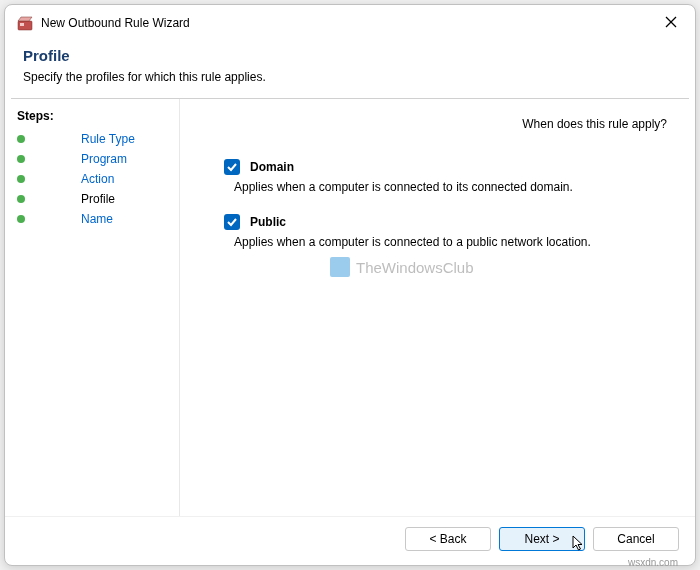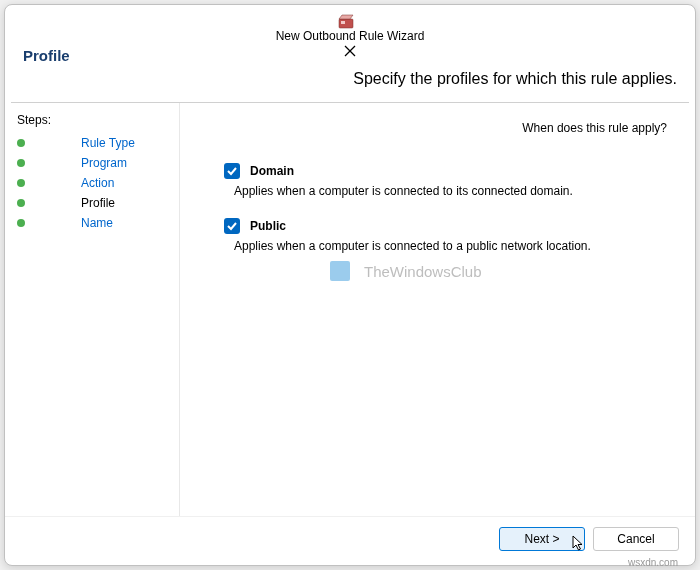--- a/index.html
+++ b/index.html
@@ -1,42 +1,42 @@
 <!DOCTYPE html>
 <html><head>
 <meta charset="utf-8">
 <style>
 * { box-sizing: border-box; margin: 0; padding: 0; }
 body { font-family: "Segoe UI", Tahoma, sans-serif; font-size: 12px; background: #f0f0f0; display: flex; justify-content: center; align-items: flex-start; padding: 4px; }
 .window { width: 692px; height: 562px; background: #ffffff; border: 1px solid #c0c0c0; border-radius: 8px; box-shadow: 0 2px 10px rgba(0,0,0,0.15); display: flex; flex-direction: column; overflow: hidden; }
-.titlebar { display: flex; align-items: center; padding: 8px 12px; height: 36px; flex-direction: column; }
+.titlebar { display: flex; align-items: center; padding: 8px 12px; height: 36px; }
 .titlebar .icon-app { width: 16px; height: 16px; margin-right: 8px; }
 .titlebar .title { font-size: 12px; color: #000; flex: 1; }
 .titlebar .close { font-size: 16px; color: #000; cursor: pointer; padding: 0 6px; }
 .header { padding: 6px 18px 14px 18px; }
 .header h1 { font-size: 15px; font-weight: bold; color: #1a3e6e; margin-bottom: 6px; }
-.header p { font-size: 16px; color: #000; text-align: right; }
+.header p { font-size: 12px; color: #000; }
 .divider { border: none; border-top: 1px solid #d0d0d0; margin: 0 6px; }
 .body { flex: 1; display: flex; overflow: hidden; }
 .sidebar { width: 175px; background: #ffffff; border-right: 1px solid #e8e8e8; padding: 6px 0; }
-.sidebar .heading { font-weight: normal; font-size: 12px; padding: 4px 12px 6px 12px; color: #000; }
+.sidebar .heading { font-weight: bold; font-size: 12px; padding: 4px 12px 6px 12px; color: #000; }
 .sidebar .step { display: flex; align-items: center; padding: 3px 12px; font-size: 12px; color: #0066cc; cursor: pointer; gap: 48px; }
 .sidebar .step.current { color: #000; }
 .sidebar .bullet { width: 8px; height: 8px; border-radius: 50%; background: #4caf50; margin-right: 8px; flex-shrink: 0; }
 .content { flex: 1; padding: 18px 28px 12px 28px; position: relative; }
 .content .question { font-size: 12px; color: #000; margin-bottom: 28px; text-align: right; }
 .opt { margin-bottom: 18px; }
 .opt .row { display: flex; align-items: center; padding-left: 16px; }
 .opt .cb { width: 16px; height: 16px; background: #0067c0; border-radius: 3px; display: flex; align-items: center; justify-content: center; margin-right: 10px; flex-shrink: 0; cursor: pointer; }
 .opt .cb svg { width: 12px; height: 12px; }
 .opt .lbl { font-size: 12px; font-weight: bold; color: #000; }
 .opt .desc { font-size: 12px; color: #000; margin-left: 26px; margin-top: 4px; line-height: 1.4; max-width: 420px; }
 .watermark { position: absolute; left: 150px; top: 158px; display: flex; align-items: center; opacity: 0.55; pointer-events: none; }
 .watermark .wm-sq { width: 20px; height: 20px; background: #4aa3df; border-radius: 2px; margin-right: 6px; }
-.watermark .wm-txt { font-size: 15px; color: #888; font-weight: 400; margin-left: 8px; }
+.watermark .wm-txt { font-size: 15px; color: #888; font-weight: 400; }
 .footer { padding: 10px 16px 14px 0; display: flex; justify-content: flex-end; gap: 8px; border-top: 1px solid #f0f0f0; }
 .btn { min-width: 86px; height: 24px; border: 1px solid #c8c8c8; background: #ffffff; border-radius: 3px; font-size: 12px; color: #000; cursor: pointer; display: flex; align-items: center; justify-content: center; padding: 0 10px; position: relative; }
 .btn.primary { background: #e5f1fb; border-color: #0078d7; }
 .cursor { position: absolute; right: -2px; bottom: -6px; }
 .credit { position: fixed; right: 22px; bottom: 2px; font-size: 10px; color: #999; }
 </style>
 </head>
 <body>
 
 <div class="window">
@@ -119,20 +119,23 @@
       </div>
 
       <div class="watermark">
         <span class="wm-sq"></span>
         <span class="wm-txt">TheWindowsClub</span>
       </div>
     </div>
   </div>
 
   <div class="footer">
+    <div class="btn">
+        <span>&lt; Back</span>
+      </div>
     <div class="btn primary">
       <span>Next &gt;</span>
       <span class="cursor">
         <svg width="14" height="18" viewBox="0 0 14 18">
             <path d="M1 1 L1 13 L4 10 L6.5 15 L8.5 14 L6 9.5 L10 9.5 Z" fill="#fff" stroke="#000" stroke-width="1"></path>
           </svg>
       </span>
     </div>
     <div class="btn">
         <span>Cancel</span>

